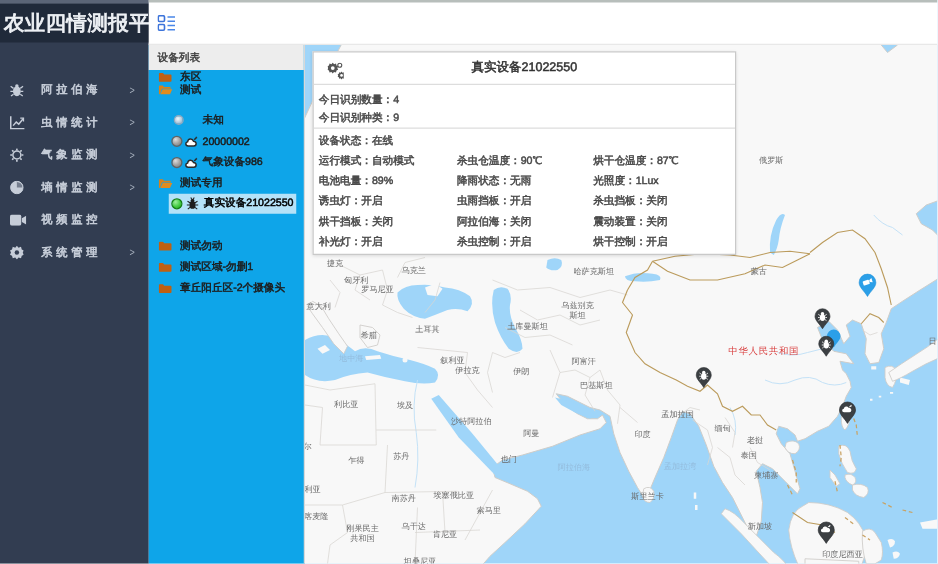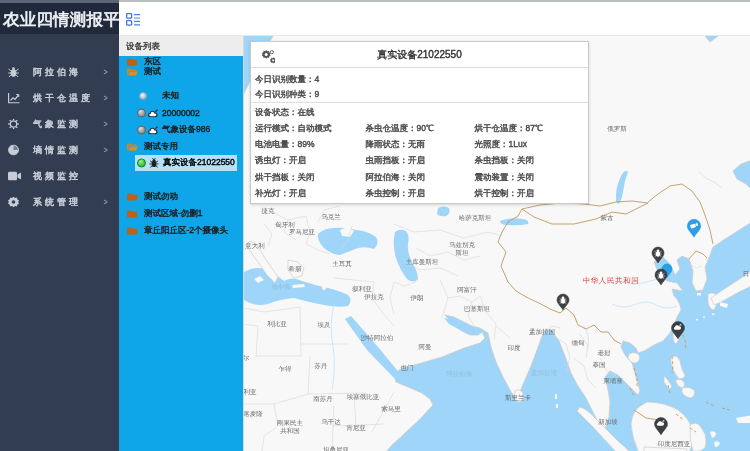--- a/index.html
+++ b/index.html
@@ -65,21 +65,21 @@
       <span class="arr">&gt;</span>
     </div>
 <div class="mi" style="top:85px">
   <svg width="12" height="11" viewBox="0 0 12 11">
         <g stroke="#c6cdd8" stroke-width="1.2" fill="none">
           <path d="M.6 .5 L.6 10.4 L11.5 10.4"></path>
           <path d="M2.5 8 L5 5.2 L7 6.8 L10.5 2.5"></path>
           <path d="M8.2 2 L10.8 2 L10.8 4.6" stroke-width="1"></path>
         </g>
       </svg>
-  <span class="txt">烘干仓温度</span>
+  <span class="txt">虫情统计</span>
       <span class="arr">&gt;</span>
     </div>
 <div class="mi" style="top:111px">
   <svg width="11" height="11" viewBox="0 0 11 11">
         <circle cx="5.5" cy="5.5" r="3.2" fill="none" stroke="#c6cdd8" stroke-width="1.2"></circle>
         <g stroke="#c6cdd8" stroke-width="1.3">
           <path d="M5.5 .2 L5.5 1.8 M5.5 9.2 L5.5 10.8 M.2 5.5 L1.8 5.5 M9.2 5.5 L10.8 5.5 M1.7 1.7 L2.8 2.8 M8.2 8.2 L9.3 9.3 M9.3 1.7 L8.2 2.8 M2.8 8.2 L1.7 9.3"></path>
         </g>
       </svg>
   <span class="txt">气象监测</span>

